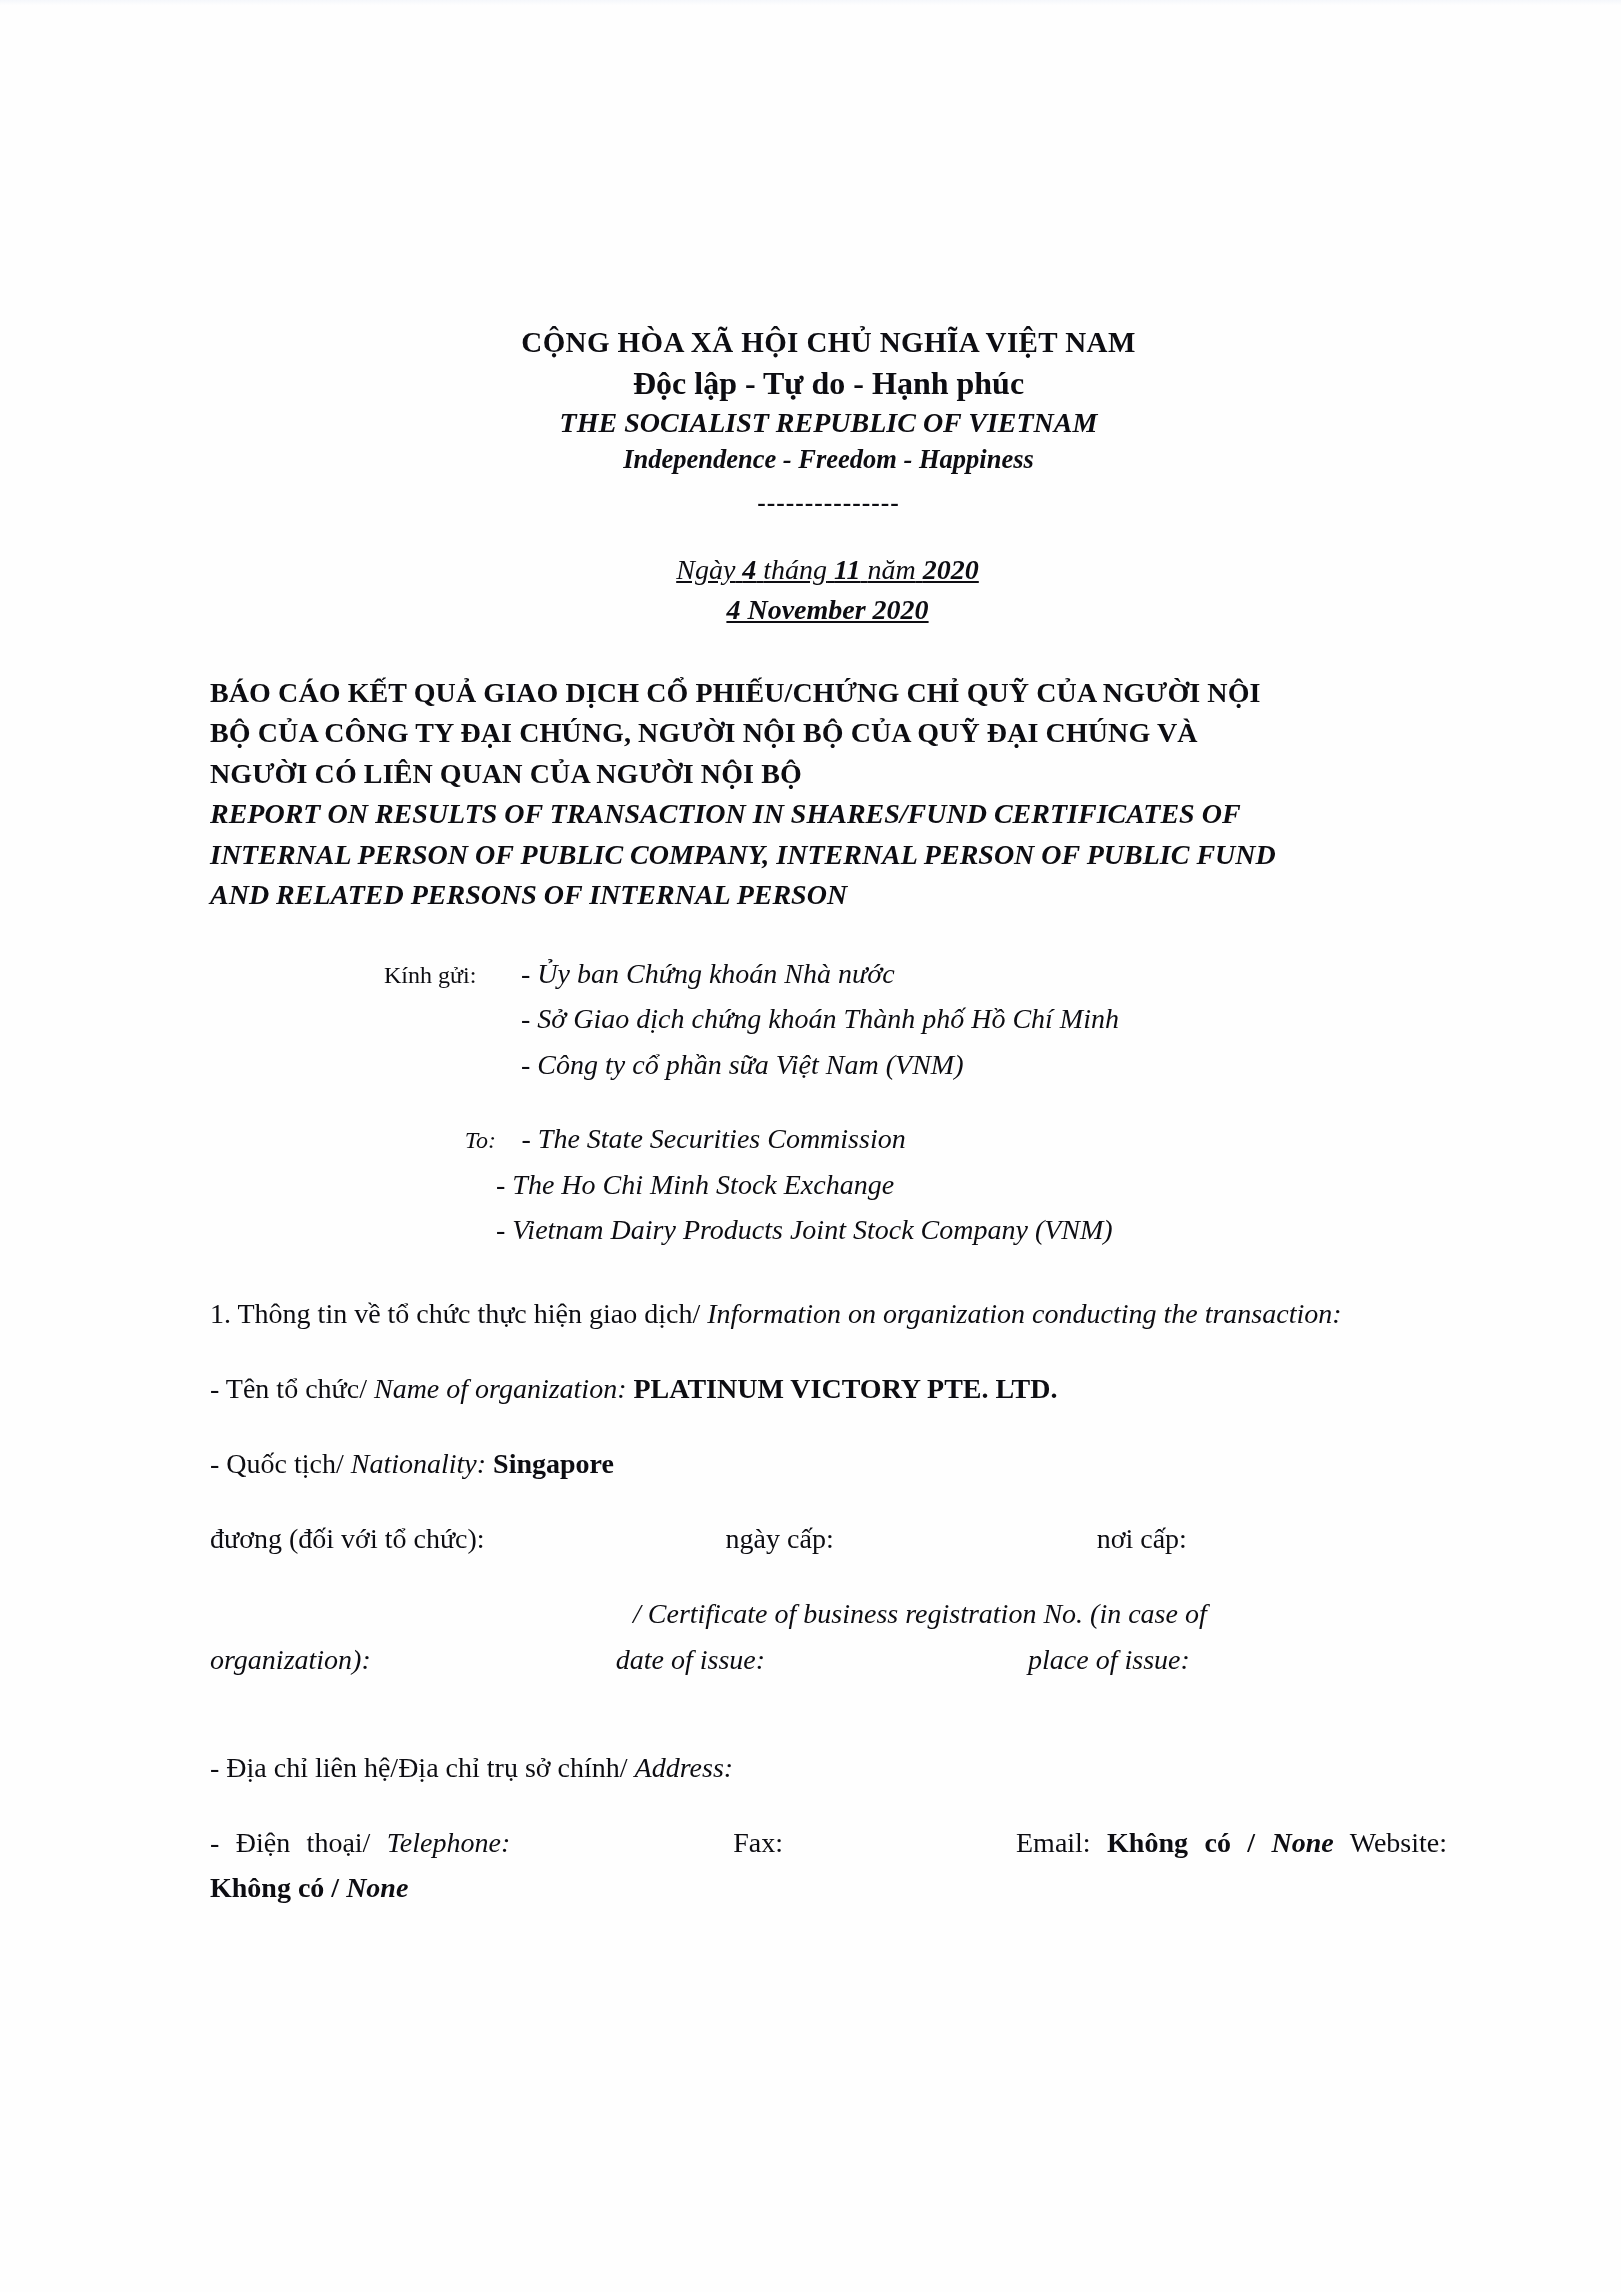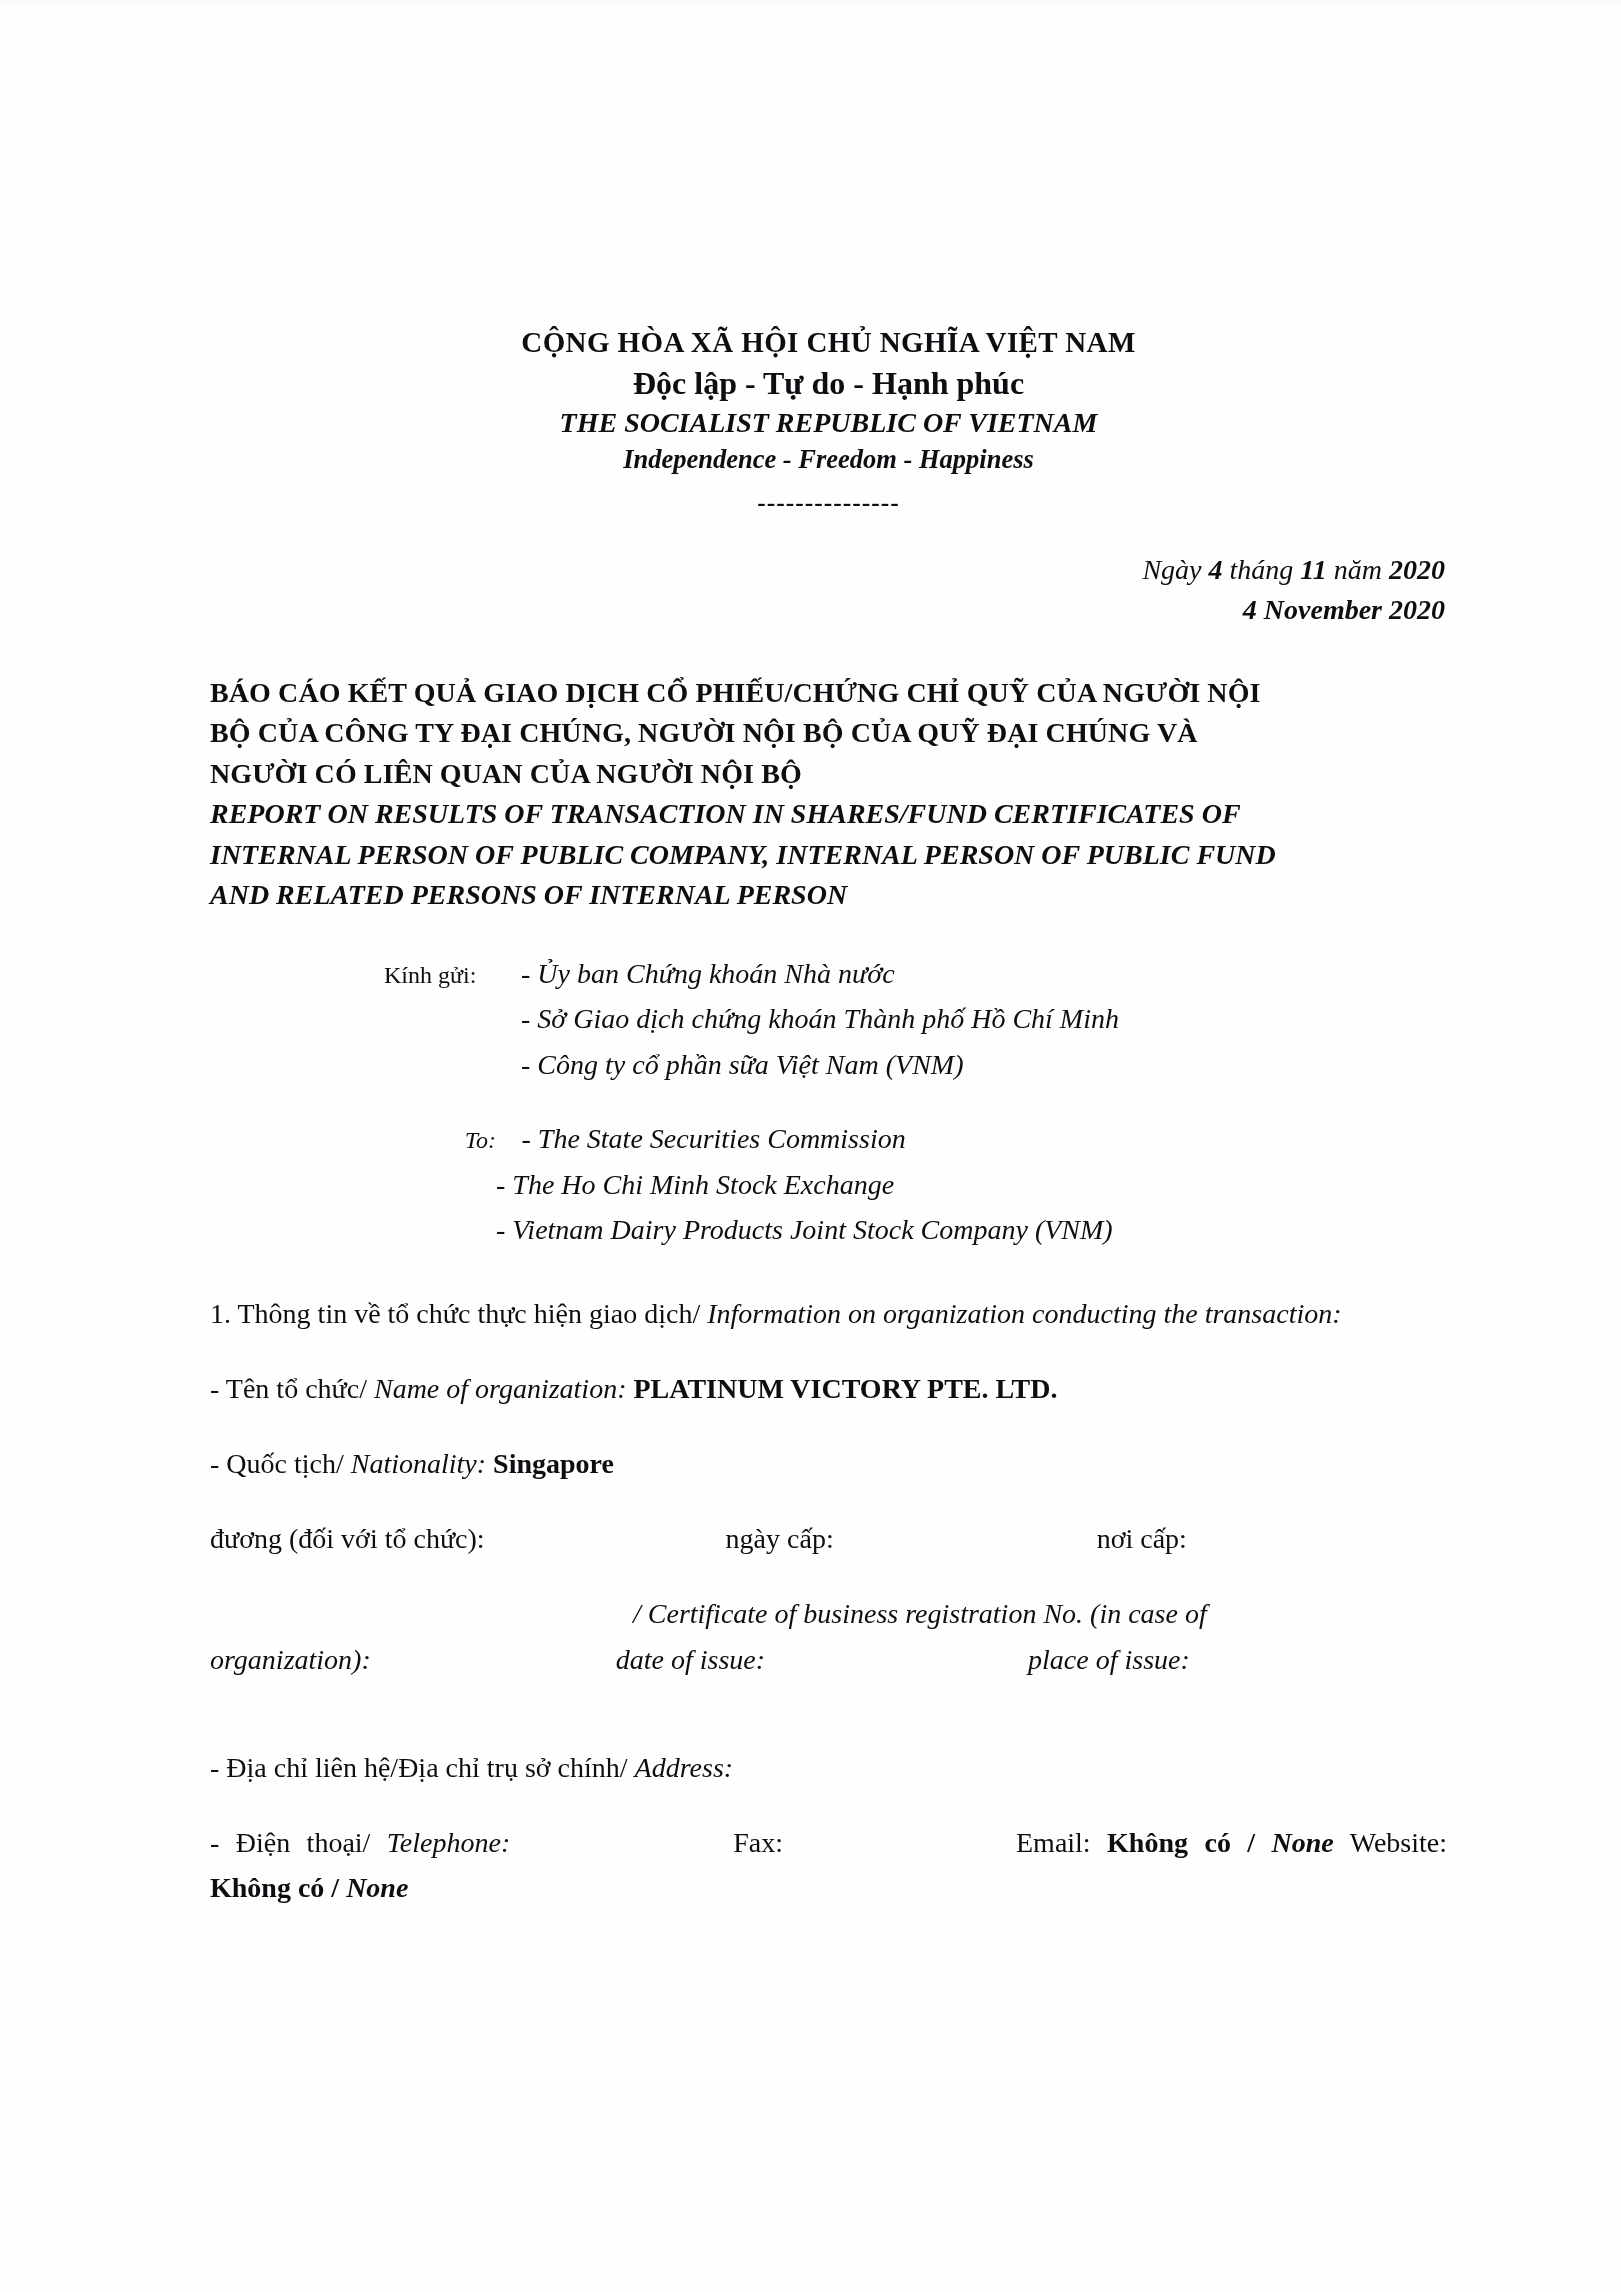--- a/index.html
+++ b/index.html
@@ -64,22 +64,23 @@
     font-size: 25.5px;
     font-weight: bold;
     letter-spacing: 1px;
     margin-top: 11.8px;
     line-height: 1;
   }
 
   
   .date-block {
     margin-top: 35px;
-    text-align: right;
+    text-align: center;
     padding-right: 2px;
+    text-decoration: underline;
   }
   .date-vi, .date-en {
     font-size: 28px;
     font-style: italic;
     line-height: 1.42;
   }
   .date-vi b, .date-en b { font-weight: bold; font-style: italic; }
   .date-en { font-weight: bold; }
 
   

